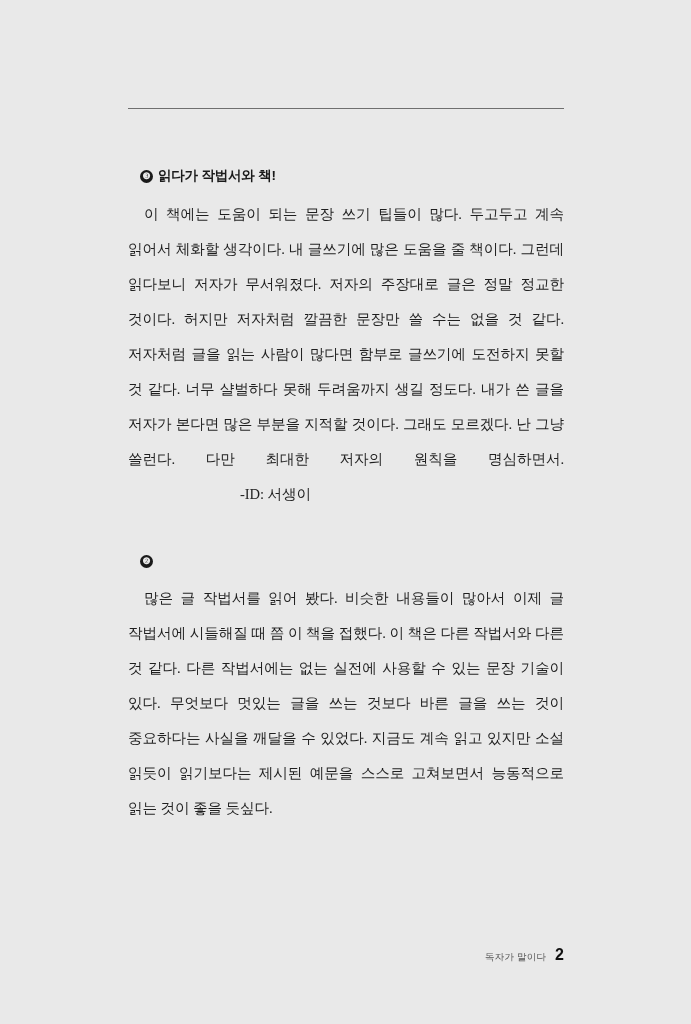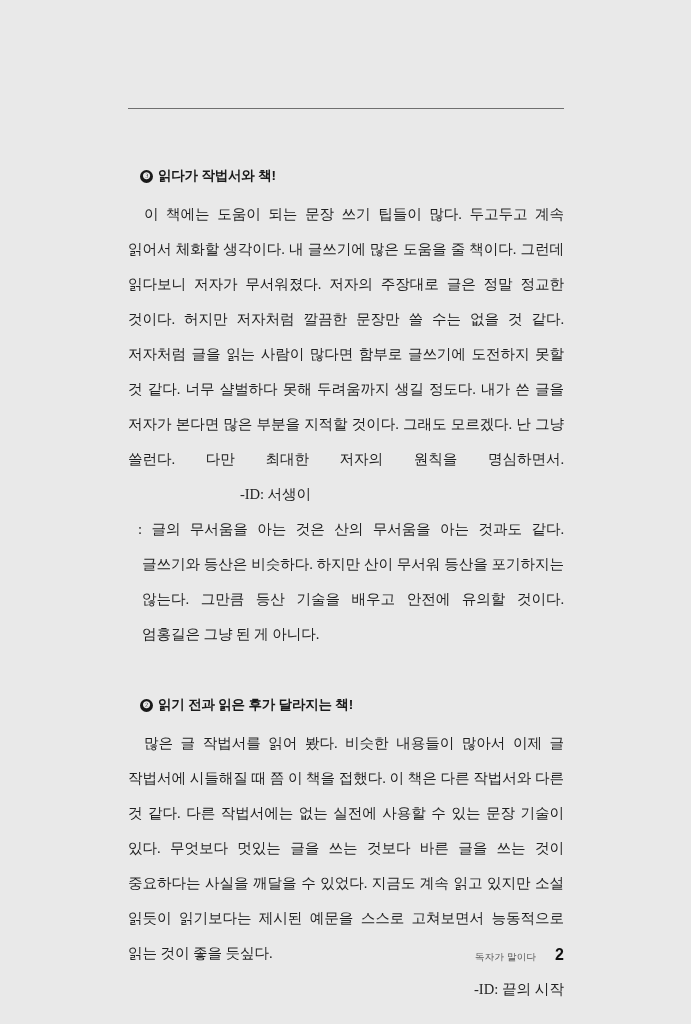--- a/index.html
+++ b/index.html
@@ -101,21 +101,21 @@
     margin-left: 96px;
   }
   .footer {
     position: absolute;
     left: 128px;
     top: 946px;
     width: 436px;
     display: flex;
     align-items: baseline;
     justify-content: flex-end;
-    gap: 19px;
+    gap: 9px;
   }
   .footer-label {
     font-family: "Liberation Sans", sans-serif;
     font-size: 9.5px;
     color: #555;
     letter-spacing: 0.2px;
   }
   .footer-page {
     font-family: "Liberation Sans", sans-serif;
     font-size: 16px;
@@ -131,30 +131,27 @@
   <div class="content">
 
     <div class="rule"></div>
 
     <div class="section">
       <div class="heading">
         <span class="numbadge">❸</span>
         <span>읽다가 작법서와 책!</span>
       </div>
       <p class="para indent para-with-sig"><span>이 책에는 도움이 되는 문장 쓰기 팁들이 많다. 두고두고 계속 읽어서 체화할 생각이다. 내 글쓰기에 많은 도움을 줄 책이다. 그런데 읽다보니 저자가 무서워졌다. 저자의 주장대로 글은 정말 정교한 것이다. 허지만 저자처럼 깔끔한 문장만 쓸 수는 없을 것 같다. 저자처럼 글을 읽는 사람이 많다면 함부로 글쓰기에 도전하지 못할 것 같다. 너무 샬벌하다 못해 두려움까지 생길 정도다. 내가 쓴 글을 저자가 본다면 많은 부분을 지적할 것이다. 그래도 모르겠다. 난 그냥 쓸런다. 다만 최대한 저자의 원칙을 명심하면서.</span><span class="sig-tail">-ID: 서생이</span></p>
-      <p class="para hang">: 글의 무서움을 아는 것은 산의 무서움을 아는 것과도 같다. 글쓰기와 등산은 비슷하다. 하지만 산이 무서워 등산을 포기하지는 않는다. 그만큼 등산 기술을 배우고 안전에 유의할 것이다. 엄홍길은 그냥 된 게 아니다.</p>
     </div>
 
     <div class="section">
       <div class="heading">
         <span class="numbadge">❷</span>
-        <span>읽기 전과 읽은 후가 달라지는 책!</span>
       </div>
       <p class="para indent">많은 글 작법서를 읽어 봤다. 비슷한 내용들이 많아서 이제 글 작법서에 시들해질 때 쯤 이 책을 접했다. 이 책은 다른 작법서와 다른 것 같다. 다른 작법서에는 없는 실전에 사용할 수 있는 문장 기술이 있다. 무엇보다 멋있는 글을 쓰는 것보다 바른 글을 쓰는 것이 중요하다는 사실을 깨달을 수 있었다. 지금도 계속 읽고 있지만 소설 읽듯이 읽기보다는 제시된 예문을 스스로 고쳐보면서 능동적으로 읽는 것이 좋을 듯싶다.</p>
-      <div class="sig-right">-ID: 끝의 시작</div>
     </div>
 
   </div>
 
   <div class="footer">
     <span class="footer-label">독자가 말이다</span>
     <span class="footer-page">2</span>
   </div>
 
 </div>

